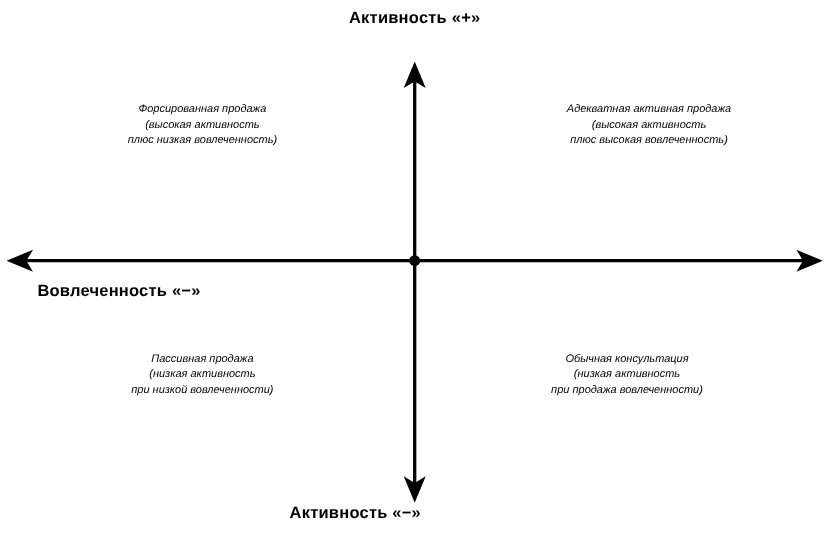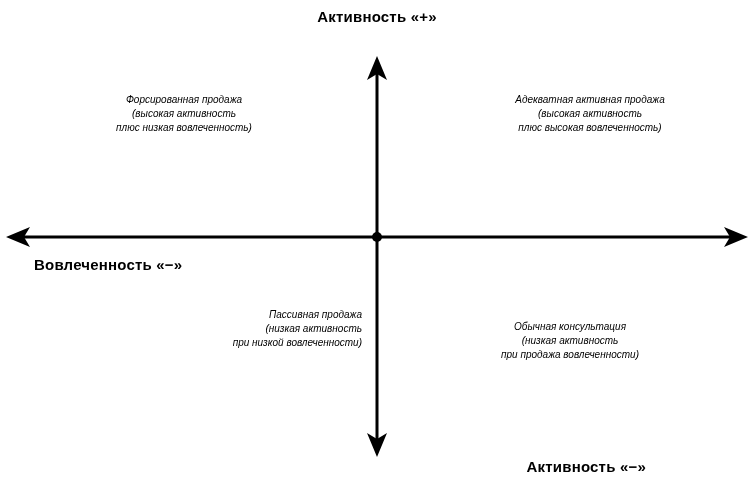--- a/index.html
+++ b/index.html
@@ -28,21 +28,21 @@
   #label-top {
     top: 8px;
     left: 0;
     width: 754px;
     text-align: center;
   }
   #label-bottom {
     top: 458px;
     left: 0;
     width: 646px;
-    text-align: right;
+    text-align: center;
   }
   #label-left {
     top: 256px;
     left: 6px;
     text-align: left;
     margin-left: 28px;
   }
   #label-right {
     top: 256px;
     right: 6px;
@@ -61,23 +61,22 @@
     top: 93px;
     width: 356px;
   }
   #q-tr {
     left: 412px;
     top: 93px;
     width: 356px;
   }
   #q-bl {
     left: 6px;
-    top: 308px;
+    top: 320px;
     width: 356px;
-    text-align: right;
   }
   #q-br {
     left: 392px;
     top: 320px;
     width: 356px;
   }
   svg#axes {
     position: absolute;
     left: 0;
     top: 0;

